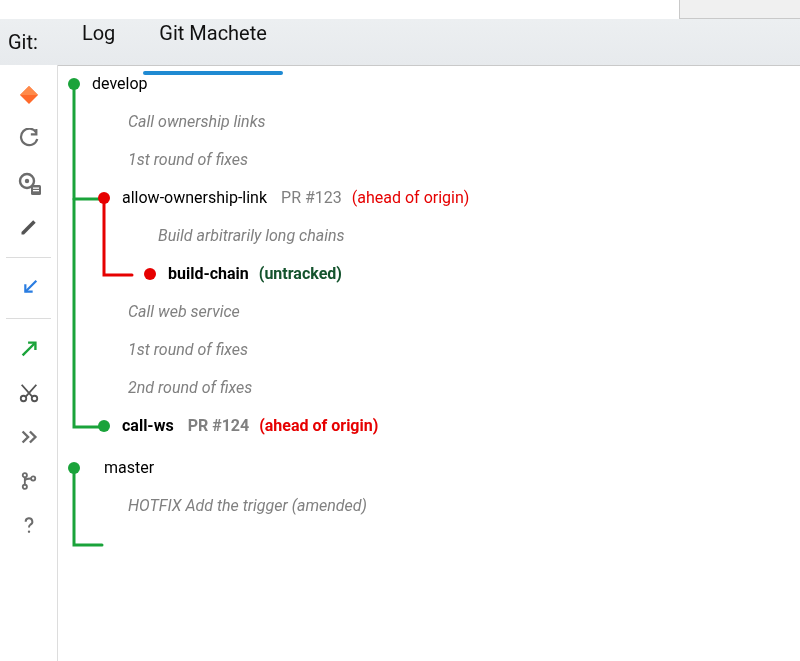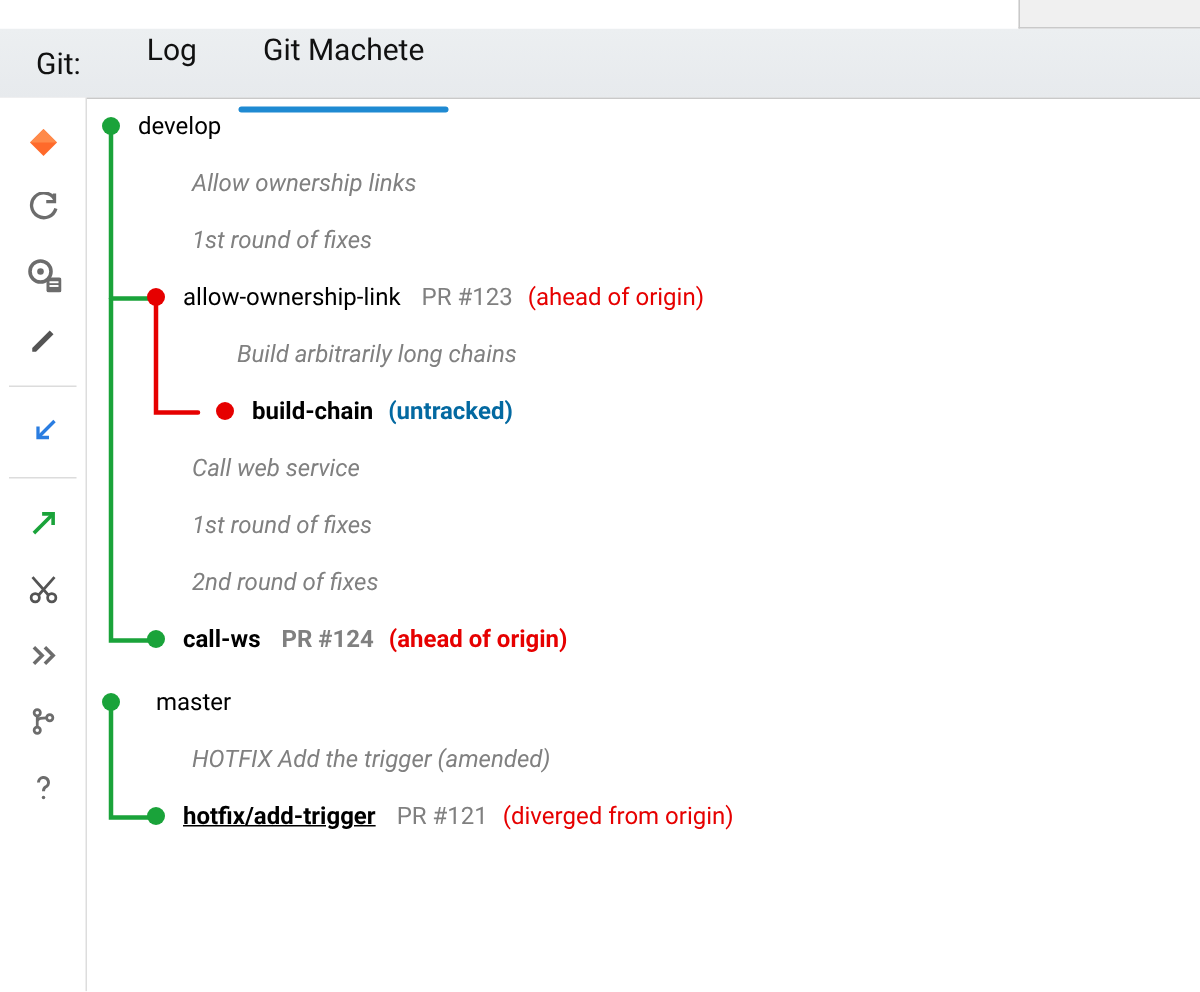--- a/index.html
+++ b/index.html
@@ -2,41 +2,41 @@
 <html><head>
 <meta charset="utf-8">
 <style>
   html,body{margin:0;padding:0;font-family:-apple-system,BlinkMacSystemFont,"Segoe UI",Roboto,Helvetica,Arial,sans-serif;font-size:20px;color:#000;background:#fff;}
   .app{width:800px;height:661px;position:relative;overflow:hidden;background:#fff;}
   
   .top-placeholder{height:19px;background:#fff;position:relative;}
   .top-placeholder::after{content:"";position:absolute;right:0;bottom:0;width:120px;height:19px;border-left:1px solid #c9c9c9;border-bottom:1px solid #c9c9c9;background:#f0f0f0;}
   
   .tabbar{height:46px;background:linear-gradient(#eceff1,#e7eaed);border-bottom:1px solid #c9c9c9;display:flex;align-items:center;}
-  .tab-title{padding:0 22px 0 24px;color:#111;font-size:20px;}
+  .tab-title{padding:0 22px 0 8px;color:#111;font-size:20px;}
   .tab{padding:0 22px;height:64px;line-height:46px;color:#111;font-size:20px;position:relative;cursor:pointer;}
   .tab.active::after{content:"";position:absolute;left:6px;right:6px;bottom:-1px;height:4px;background:#1f8ad2;border-radius:2px;}
   
   .body{position:absolute;top:65px;left:0;right:0;bottom:0;display:flex;}
   
   .sidebar{width:57px;flex:0 0 57px;border-right:1px solid #dddddd;background:#fff;padding-top:8px;}
   .sb-btn{width:57px;height:44px;display:flex;align-items:center;justify-content:center;cursor:pointer;}
   .sb-sep{height:1px;margin:8px 6px;background:#dcdcdc;}
   
   .tree{flex:1;position:relative;font-size:16px;padding-top:4px;}
   .tree svg.lines{position:absolute;left:0;top:0;pointer-events:none;}
   .row{position:absolute;left:0;right:10px;display:flex;align-items:center;white-space:nowrap;}
   .row .dot{width:12px;height:12px;border-radius:6px;margin-right:12px;flex:0 0 12px;}
   .branch{color:#000;}
   .branch.bold{font-weight:700;text-decoration:underline;}
   .commit{color:#808080;font-style:italic;}
   .pr{color:#808080;margin-left:14px;}
   .status{margin-left:10px;}
   .status.red{color:#e60000;}
-  .status.orange{color:#0369a1;}
+  .status.orange{color:#14532d;}
   svg{display:block;}
 </style>
 </head>
 <body>
 
 <div class="app">
   <div class="top-placeholder"></div>
 
   <div class="tabbar">
     <div class="tab-title">Git:</div>
@@ -126,21 +126,21 @@
         <path d="M46 136 V210 H74" fill="none" stroke="#e60000" stroke-width="3" stroke-linecap="round"></path>
 
         <path d="M16 406 V480 H44" fill="none" stroke="#1aa33a" stroke-width="3" stroke-linecap="round"></path>
       </svg>
 
     <div class="row" style="top: 9px; left: 10px;">
           <span class="dot" style="background: rgb(26, 163, 58);"></span>
           <span class="branch">develop</span>
         </div>
         <div class="row" style="top: 47px; left: 70px;">
-          <span class="commit">Allow ownership links</span>
+          <span class="commit">Call ownership links</span>
         </div>
         <div class="row" style="top: 85px; left: 70px;">
           <span class="commit">1st round of fixes</span>
         </div>
         <div class="row" style="top: 123px; left: 40px;">
           <span class="dot" style="background: rgb(230, 0, 0);"></span>
           <span class="branch">allow-ownership-link</span>
           <span class="pr">PR #123</span>
           <span class="status red">(ahead of origin)</span>
         </div>
@@ -167,21 +167,15 @@
           <span class="pr">PR #124</span>
           <span class="status red">(ahead of origin)</span>
         </div>
         <div class="row" style="top: 393px; left: 10px; gap: 12px;">
           <span class="dot" style="background: rgb(26, 163, 58);"></span>
           <span class="branch">master</span>
         </div>
         <div class="row" style="top: 431px; left: 70px;">
           <span class="commit">HOTFIX Add the trigger (amended)</span>
         </div>
-        <div class="row" style="top: 469px; left: 40px;">
-          <span class="dot" style="background: rgb(26, 163, 58);"></span>
-          <span class="branch bold">hotfix/add-trigger</span>
-          <span class="pr">PR #121</span>
-          <span class="status red">(diverged from origin)</span>
-        </div>
       </div>
   </div>
 </div>
 
 </body></html>

